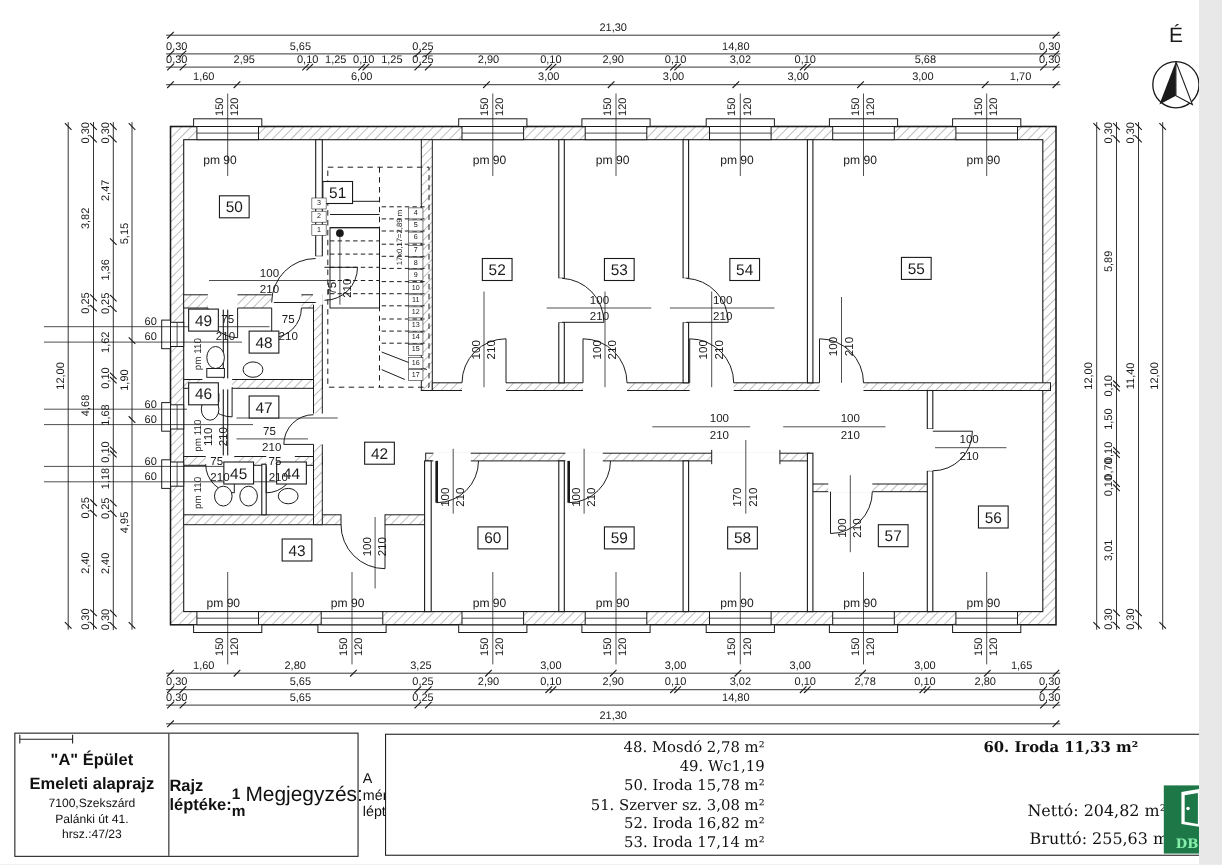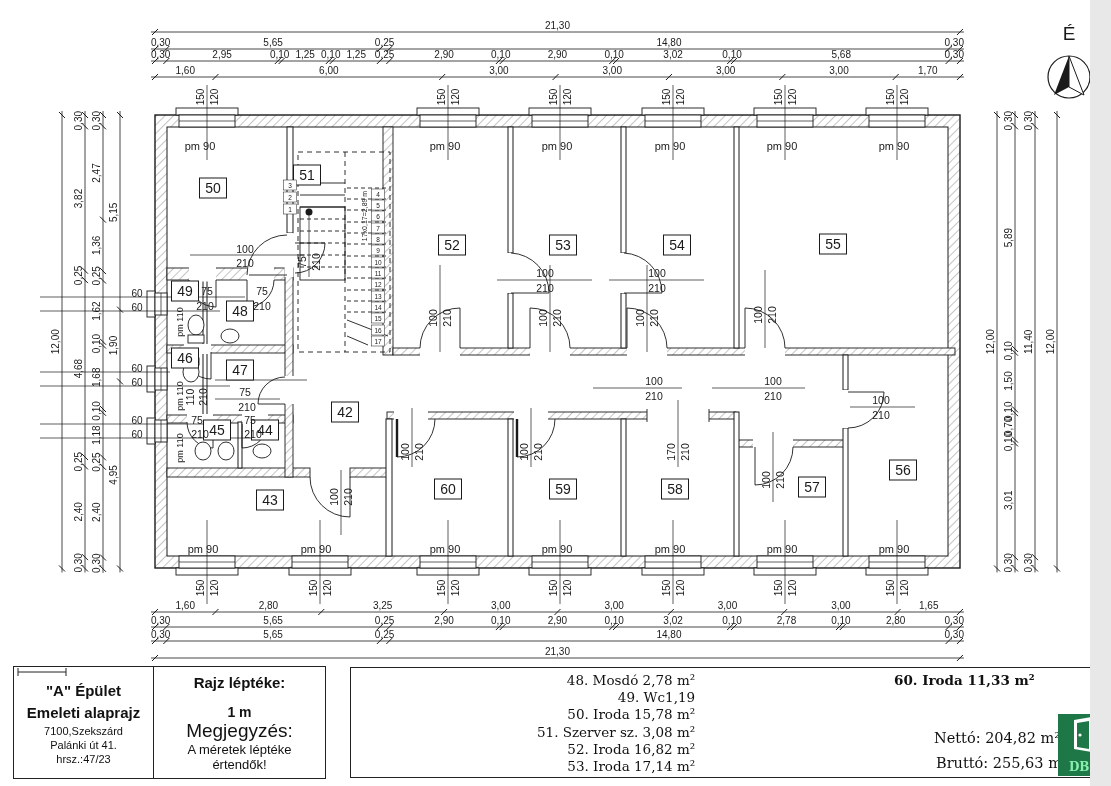--- a/index.html
+++ b/index.html
@@ -3,21 +3,21 @@
 <meta charset="utf-8">
 <style>
   html,body{margin:0;padding:0;background:#e8e8e8;}
   .sheet{position:relative;width:1090px;height:786px;background:#fff;overflow:hidden;
          font-family:"Liberation Sans",sans-serif;color:#111;}
   svg{position:absolute;left:0;top:0;}
   .box{position:absolute;border:1.6px solid #222;background:#fff;box-sizing:border-box;}
   .titlebox{left:13px;top:666px;width:313px;height:113px;display:flex;}
   .tcell{flex:0 0 139px;border-right:1.6px solid #222;display:flex;flex-direction:column;
          align-items:center;justify-content:center;text-align:center;}
-  .scell{flex:1;display:flex;flex-direction:column;align-items:center;justify-content:center;text-align:right;}
+  .scell{flex:1;display:flex;flex-direction:row;align-items:center;justify-content:center;text-align:left;}
   .t1{font-weight:bold;font-size:15px;line-height:22px;}
   .t2{font-size:11px;line-height:14px;}
   .s1{font-weight:bold;font-size:15px;}
   .s2{font-weight:bold;font-size:14px;margin-top:13px;}
   .s3{font-size:19px;margin-top:0;}
   .s4{font-size:13px;line-height:15px;}
   .legendbox{left:350px;top:667px;width:752px;height:111px;}
   .lcol{position:absolute;top:4px;font-family:"DejaVu Serif",serif;font-size:13.5px;line-height:17.2px;white-space:nowrap;}
   .lc0{left:8px;} .lc1{left:186px;text-align:right;} .lc2{left:366px;} .lc3{left:543px;font-weight:bold;}
   .totals{position:absolute;font-family:"DejaVu Serif",serif;font-size:14.5px;white-space:nowrap;}

